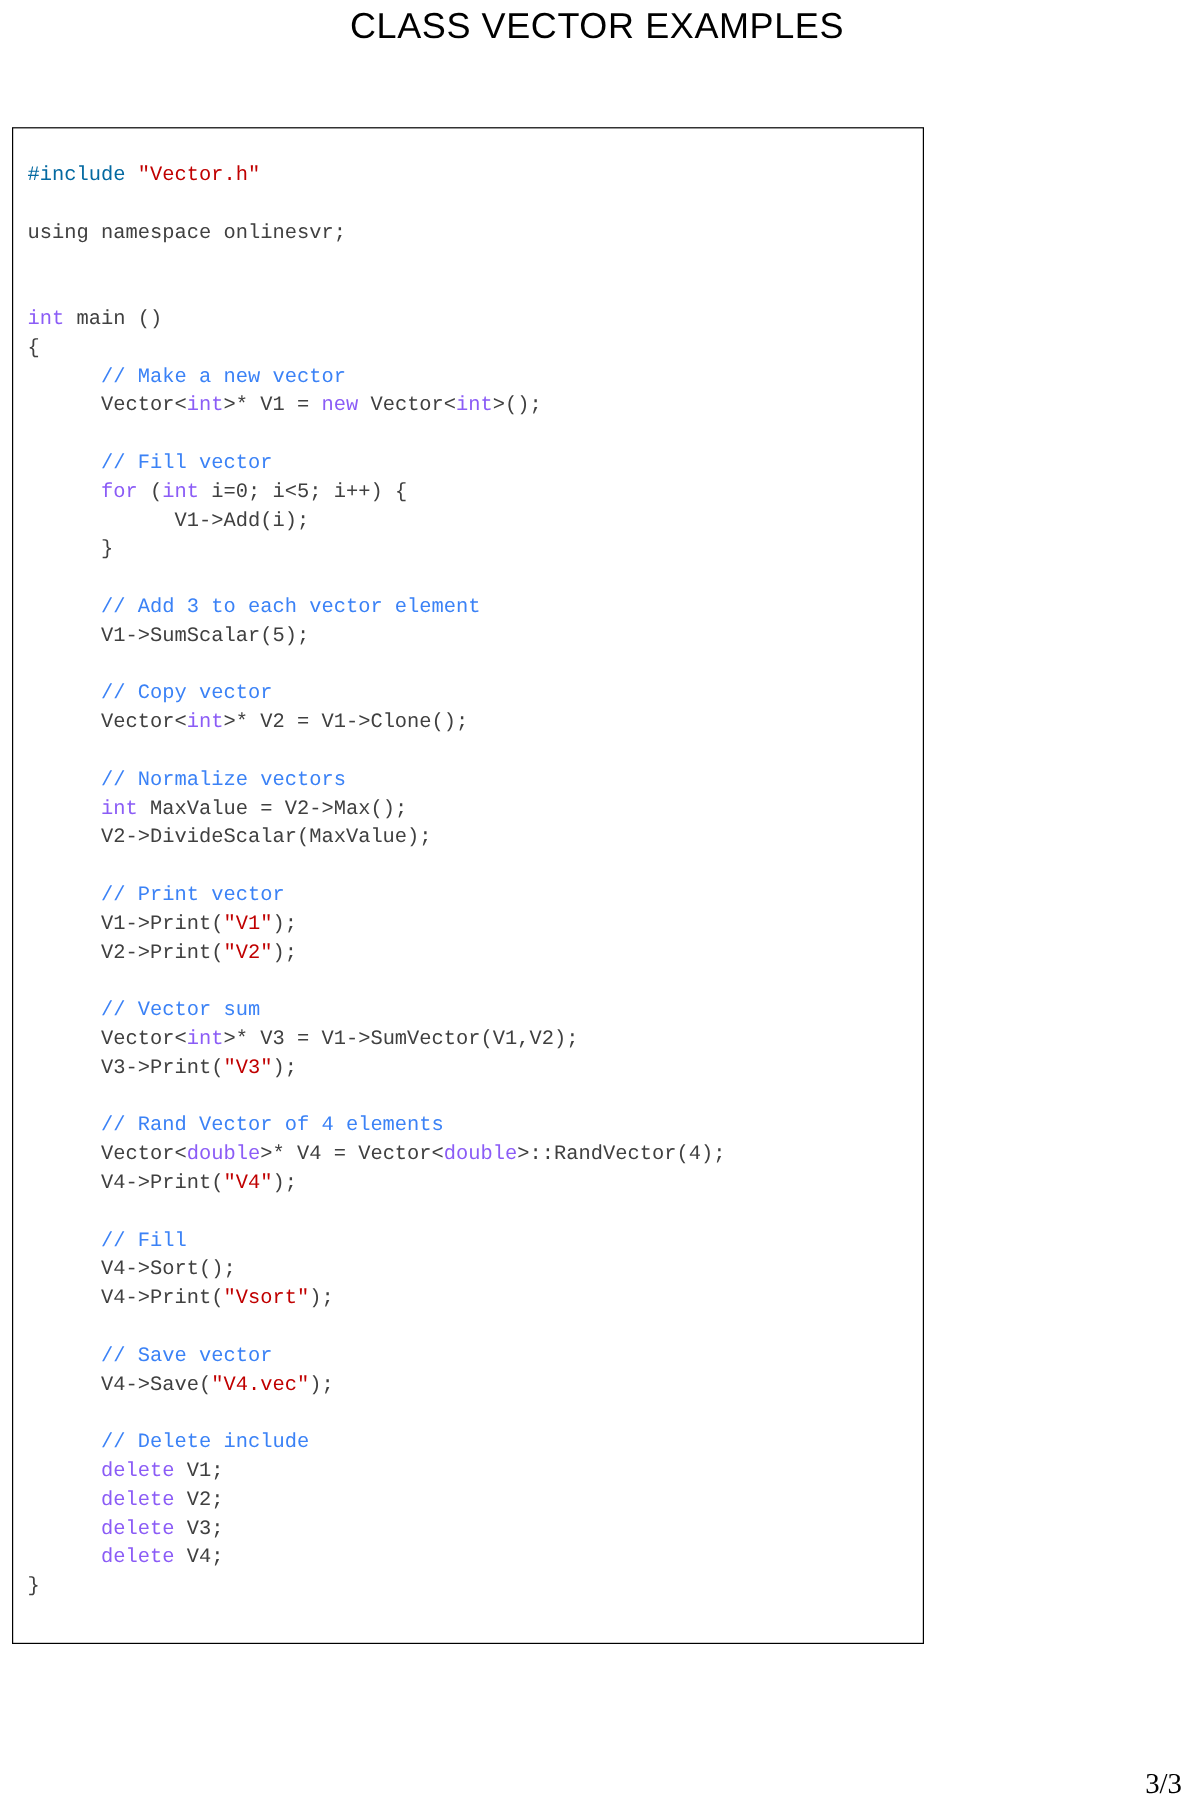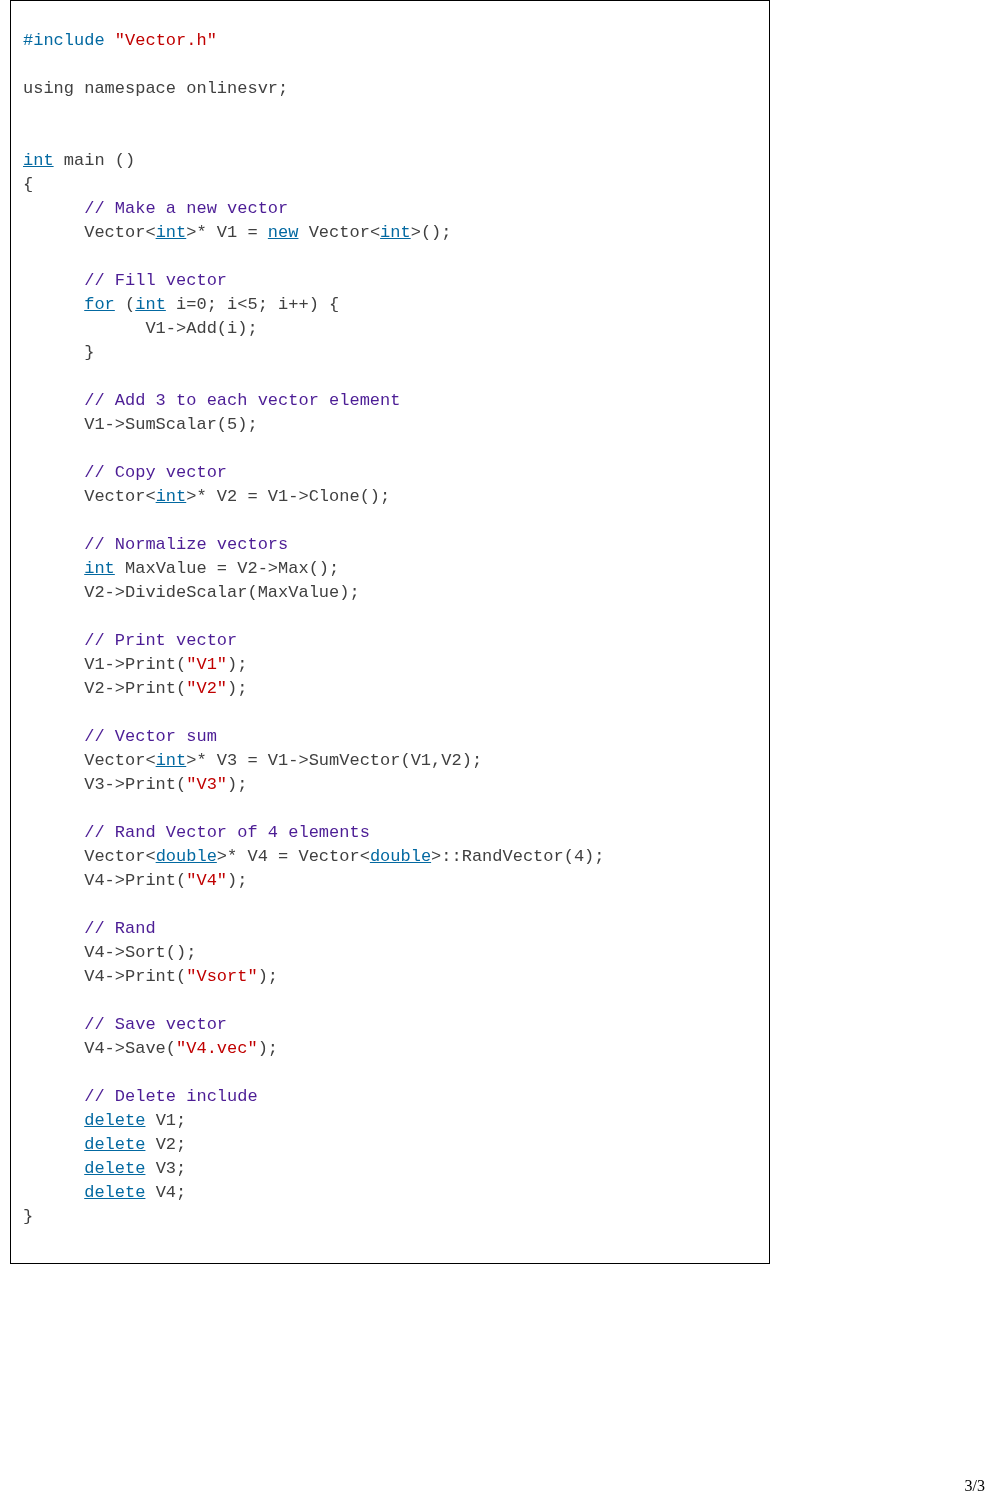--- a/index.html
+++ b/index.html
@@ -34,36 +34,37 @@
   }
   pre.code {
     margin: 0;
     font-family: "Courier New", Courier, monospace;
     font-size: 17px;
     line-height: 24px;
     white-space: pre;
   }
   .c-dir   { color: #0369a1; }  
   .c-str   { color: #c00000; }  
-  .c-kw    { color: #0369a1; text-decoration: underline; }  
-  .c-cmt   { color: #4c1d95; text-align: right; }  
+  .c-kw    { color: #8b5cf6; }  
+  .c-cmt   { color: #3b82f6; text-align: right; }  
   .c-txt   { color: #404040; }
   .pagenum {
     position: absolute;
     right: 10px;
     bottom: 10px;
-    font-size: 16px;
+    font-size: 24px;
     font-family: "Times New Roman", Times, serif;
   }
 </style>
 </head>
 <body>
 
 <div class="page">
 
+  <div class="title">CLASS VECTOR EXAMPLES</div>
 
   <div class="code-box">
 <pre class="code"><span class="c-dir">#include</span> <span class="c-str">"Vector.h"</span>
 <span class="c-txt"></span>
 <span class="c-txt">using namespace onlinesvr;</span>
 <span class="c-txt"></span>
 <span class="c-txt"></span>
 <span class="c-kw">int</span><span class="c-txt"> main ()</span>
 <span class="c-txt">{</span>
 <span class="c-cmt">      // Make a new vector</span>
@@ -89,21 +90,21 @@
 <span class="c-txt">      V2-&gt;Print(</span><span class="c-str">"V2"</span><span class="c-txt">);</span>
 <span class="c-txt"></span>
 <span class="c-cmt">      // Vector sum</span>
 <span class="c-txt">      Vector&lt;</span><span class="c-kw">int</span><span class="c-txt">&gt;* V3 = V1-&gt;SumVector(V1,V2);</span>
 <span class="c-txt">      V3-&gt;Print(</span><span class="c-str">"V3"</span><span class="c-txt">);</span>
 <span class="c-txt"></span>
 <span class="c-cmt">      // Rand Vector of 4 elements</span>
 <span class="c-txt">      Vector&lt;</span><span class="c-kw">double</span><span class="c-txt">&gt;* V4 = Vector&lt;</span><span class="c-kw">double</span><span class="c-txt">&gt;::RandVector(4);</span>
 <span class="c-txt">      V4-&gt;Print(</span><span class="c-str">"V4"</span><span class="c-txt">);</span>
 <span class="c-txt"></span>
-<span class="c-cmt">      // Rand</span>
+<span class="c-cmt">      // Fill</span>
 <span class="c-txt">      V4-&gt;Sort();</span>
 <span class="c-txt">      V4-&gt;Print(</span><span class="c-str">"Vsort"</span><span class="c-txt">);</span>
 <span class="c-txt"></span>
 <span class="c-cmt">      // Save vector</span>
 <span class="c-txt">      V4-&gt;Save(</span><span class="c-str">"V4.vec"</span><span class="c-txt">);</span>
 <span class="c-txt"></span>
 <span class="c-cmt">      // Delete include</span>
 <span class="c-txt">      </span><span class="c-kw">delete</span><span class="c-txt"> V1;</span>
 <span class="c-txt">      </span><span class="c-kw">delete</span><span class="c-txt"> V2;</span>
 <span class="c-txt">      </span><span class="c-kw">delete</span><span class="c-txt"> V3;</span>

